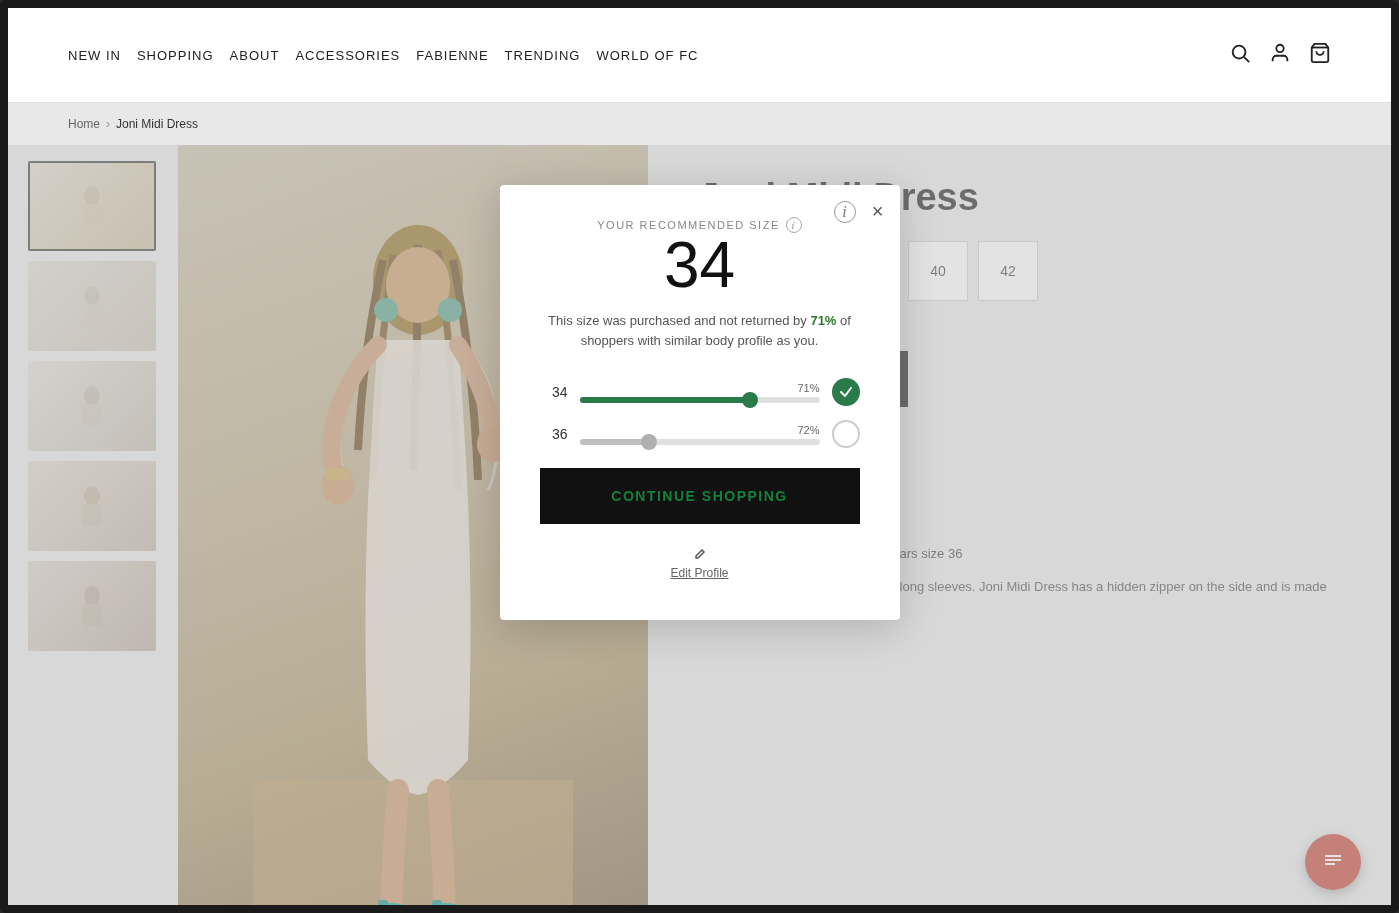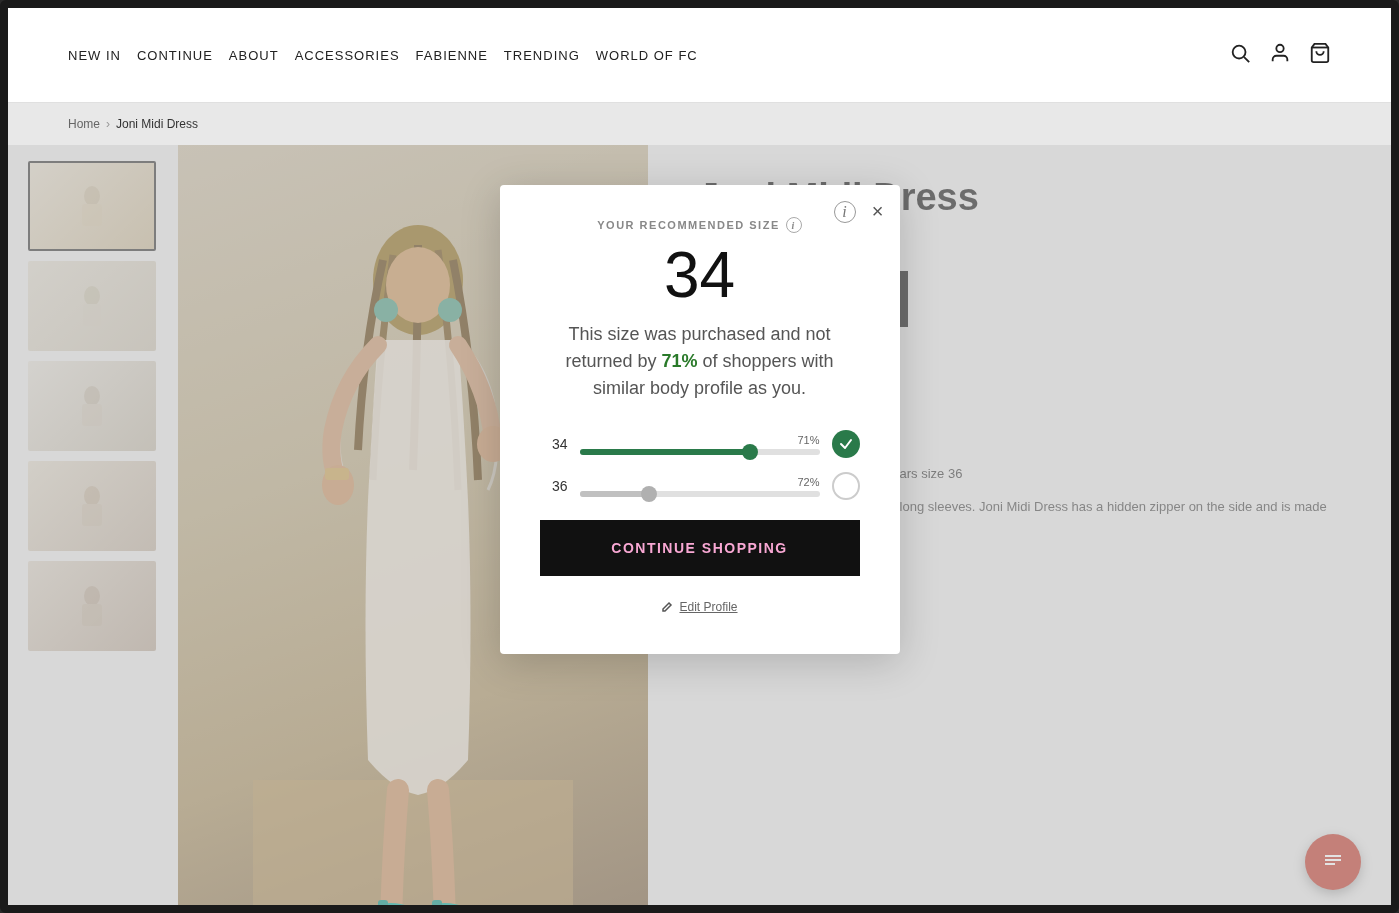--- a/index.html
+++ b/index.html
@@ -246,26 +246,24 @@
       align-items: center;
       justify-content: center;
       font-style: italic;
       font-family: Georgia, serif;
     }
     .modal-subtitle {
       font-size: 11px;
       letter-spacing: 1.5px;
       color: #888;
       text-align: left;
-      margin-bottom: 10px;
       display: flex;
       align-items: center;
       justify-content: center;
       gap: 6px;
-      font-weight: bold;
     }
     .modal-subtitle .info-circle {
       width: 16px;
       height: 16px;
       border: 1.5px solid #aaa;
       border-radius: 50%;
       display: inline-flex;
       align-items: center;
       justify-content: center;
       font-size: 10px;
@@ -275,21 +273,21 @@
     }
     .modal-size {
       font-size: 64px;
       font-weight: 300;
       text-align: center;
       color: #111;
       margin-bottom: 14px;
       line-height: 1;
     }
     .modal-description {
-      font-size: 18px;
+      font-size: 13px;
       color: #555;
       text-align: center;
       line-height: 1.5;
       margin-bottom: 28px;
     }
     .modal-description strong { color: #2a7a2a; }
     
     .slider-section {
       margin-bottom: 20px;
     }
@@ -349,52 +347,53 @@
       align-items: center;
       justify-content: center;
       flex-shrink: 0;
     }
     .slider-check.checked { background: #2a7a4a; color: #fff; }
     .slider-check.unchecked { border: 2px solid #ccc; background: #fff; }
     
     .continue-btn {
       width: 100%;
       background: #111;
-      color: #f9a8d4;
+      color: #15803d;
       border: none;
       height: 56px;
       font-size: 14px;
       font-weight: 600;
       letter-spacing: 1.5px;
       cursor: pointer;
       margin-bottom: 24px;
     }
     
     .edit-profile-link {
       text-align: center;
       font-size: 12px;
       color: #666;
       text-decoration: underline;
       cursor: pointer;
       display: flex;
       align-items: center;
       justify-content: center;
       gap: 6px;
+      flex-direction: column;
     }
     .edit-profile-link svg { width: 12px; height: 12px; }
   </style>
 </head>
 <body>
 
 <div class="browser-frame">
 
   <header class="header">
     <nav class="nav">
       <a class="nav-item">NEW IN</a>
-      <a class="nav-item">CONTINUE</a>
+      <a class="nav-item">SHOPPING</a>
       <a class="nav-item">ABOUT</a>
       <a class="nav-item">ACCESSORIES</a>
       <a class="nav-item">FABIENNE</a>
       <a class="nav-item">TRENDING</a>
       <a class="nav-item">WORLD OF FC</a>
     </nav>
     <div class="header-icons">
       <span class="icon-btn">
         <svg width="22" height="22" viewBox="0 0 24 24" fill="none" stroke="#222" stroke-width="2">
           <circle cx="11" cy="11" r="7"></circle>
@@ -511,20 +510,27 @@
           <circle cx="197" cy="110" r="12" fill="#4a9a80"></circle>
 
           <rect x="72" y="268" width="24" height="12" rx="3" fill="#c8a050"></rect>
         </svg>
       </div>
     </div>
 
     <div class="product-details">
       <h1 class="product-title">Joni Midi Dress</h1>
 
+      <div class="size-options">
+        <div class="size-btn selected">34</div>
+        <div class="size-btn">36</div>
+        <div class="size-btn">38</div>
+        <div class="size-btn">40</div>
+        <div class="size-btn">42</div>
+      </div>
 
       <span class="find-size-link">NOT SURE ABOUT YOUR SIZE</span>
 
       <button class="add-to-cart-btn">Add to Cart</button>
 
       <div class="product-attrs">
         <div class="attr-row">
           <span class="attr-label">Colour</span>
           <span class="attr-value">Cream White</span>
         </div>

